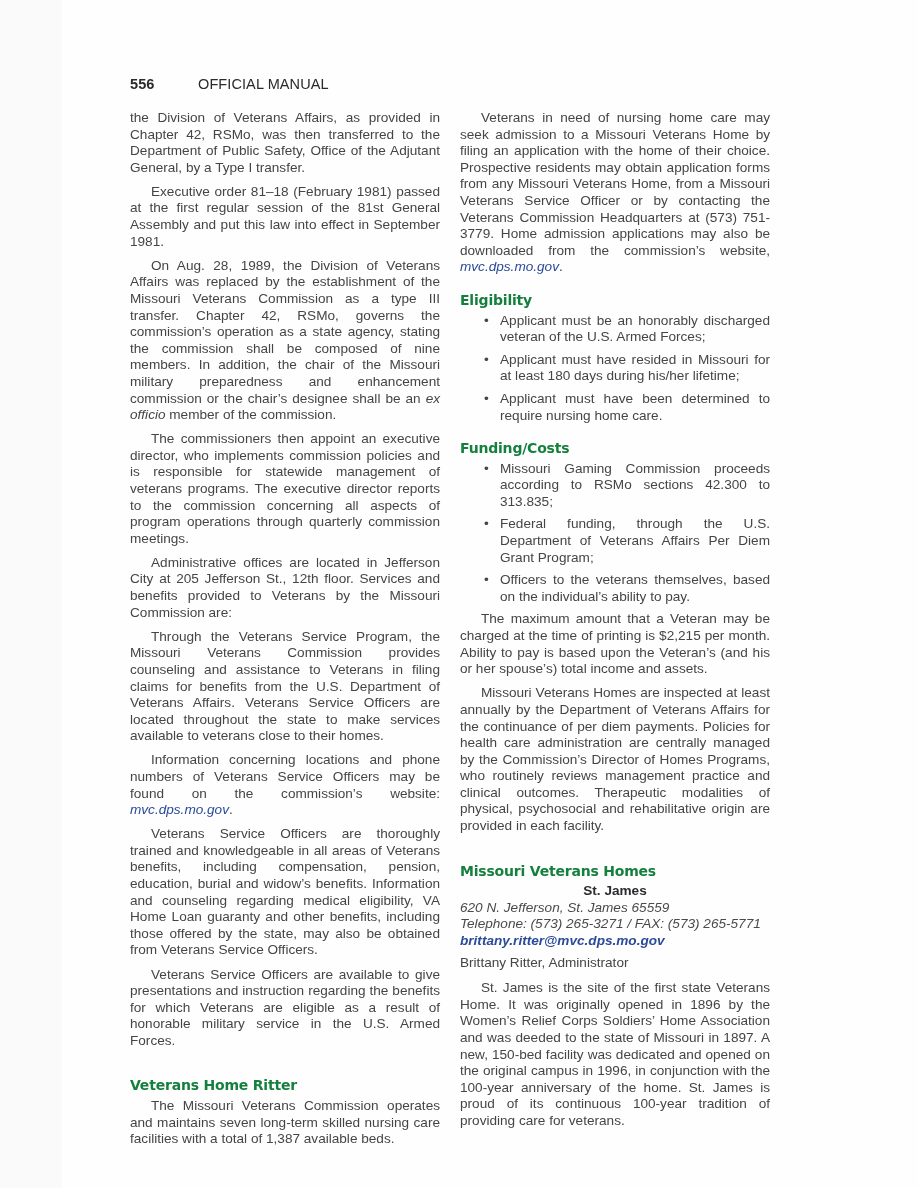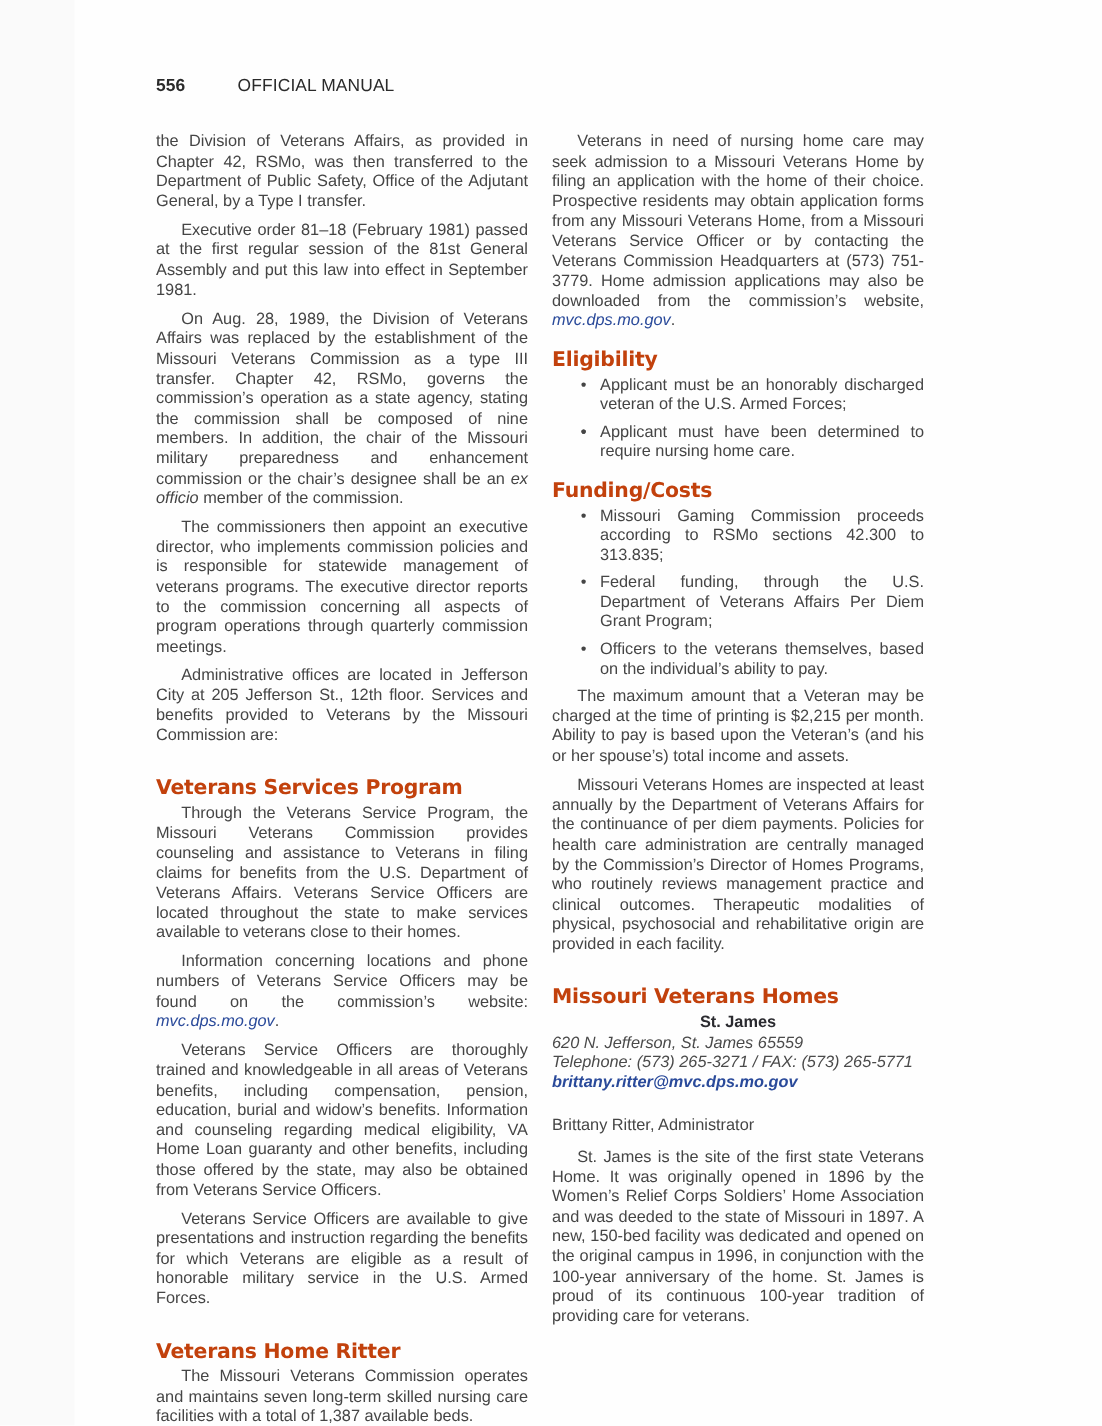--- a/index.html
+++ b/index.html
@@ -5,84 +5,83 @@
   html, body { margin: 0; padding: 0; }
   body {
     width: 918px; height: 1188px; overflow: hidden;
     background: #fefefe;
     font-family: "DejaVu Sans", sans-serif;
     color: #3a3a3a;
     position: relative;
   }
   .left-strip { position: absolute; left: 0; top: 0; width: 62px; height: 1188px; background: #fafafa; }
   .header {
-    position: absolute; top: 64px; left: 130px;
+    position: absolute; top: 76px; left: 130px;
     font-family: "Liberation Sans", sans-serif;
     font-size: 14.5px; color: #2a2a2a; letter-spacing: 0.1px;
   }
   .header .pageno { font-weight: bold; display: inline-block; width: 68px; }
   .col {
     position: absolute; top: 110px; width: 310px;
     font-family: "Liberation Sans", sans-serif;
     font-size: 13.6px; line-height: 16.6px; color: #454545;
   }
   .col.left { left: 130px; }
   .col.right { left: 460px; }
   .col p { margin: 0 0 7.5px 0; text-align: justify; text-indent: 21px; hyphens: none; }
   .col p.first { text-indent: 0; }
   h2 {
     font-family: "DejaVu Sans", sans-serif;
-    font-weight: bold; font-size: 17px; color: #c2410c;
+    font-weight: bold; font-size: 14px; color: #15803d;
     margin: 0; padding: 0; letter-spacing: -0.2px;
   }
   h2.sec { margin-top: 28px; margin-bottom: 4px; }
   h2.sec-r { margin-top: 16px; margin-bottom: 4px; }
   ul { margin: 0 0 0 0; padding: 0; list-style: none; }
   ul li { position: relative; padding-left: 40px; text-align: justify; margin-bottom: 6px; }
   ul li .bullet { position: absolute; left: 24px; top: 0; }
   .link { color: #2a4a9a; font-style: italic; }
   em { font-style: italic; }
   .home-name { font-weight: bold; color: #2b2b30; margin-top: 4px; text-align: center; }
   .home-addr, .home-tel { font-style: italic; color: #4a4a4a; }
   .home-email { font-style: italic; color: #2a4a9a; font-weight: bold; }
-  .home-admin { margin-top: 20px; margin-bottom: 9px; }
+  .home-admin { margin-top: 5px; margin-bottom: 9px; }
 </style>
 </head>
 <body>
 
 <div class="left-strip"></div>
 
 <div class="header">
   <span class="pageno">556</span><span>OFFICIAL MANUAL</span>
 </div>
 
 <div class="col left">
   <p class="first">the Division of Veterans Affairs, as provided in Chapter 42, RSMo, was then transferred to the Department of Public Safety, Office of the Adjutant General, by a Type I transfer.</p>
   <p>Executive order 81–18 (February 1981) passed at the first regular session of the 81st General Assembly and put this law into effect in September 1981.</p>
   <p><span>On Aug. 28, 1989, the Division of Veterans Affairs was replaced by the establishment of the Missouri Veterans Commission as a type III transfer. Chapter 42, RSMo, governs the commission’s operation as a state agency, stating the commission shall be composed of nine members. In addition, the chair of the Missouri military preparedness and enhancement commission or the chair’s designee shall be an </span><em>ex officio</em><span> member of the commission.</span></p>
   <p>The commissioners then appoint an executive director, who implements commission policies and is responsible for statewide management of veterans programs. The executive director reports to the commission concerning all aspects of program operations through quarterly commission meetings.</p>
   <p>Administrative offices are located in Jefferson City at 205 Jefferson St., 12th floor. Services and benefits provided to Veterans by the Missouri Commission are:</p>
 
-  <h2 class="sec">Veterans Services Program</h2>
   <p>Through the Veterans Service Program, the Missouri Veterans Commission provides counseling and assistance to Veterans in filing claims for benefits from the U.S. Department of Veterans Affairs. Veterans Service Officers are located throughout the state to make services available to veterans close to their homes.</p>
   <p><span>Information concerning locations and phone numbers of Veterans Service Officers may be found on the commission’s website: </span><span class="link">mvc.dps.mo.gov</span><span>.</span></p>
   <p>Veterans Service Officers are thoroughly trained and knowledgeable in all areas of Veterans benefits, including compensation, pension, education, burial and widow’s benefits. Information and counseling regarding medical eligibility, VA Home Loan guaranty and other benefits, including those offered by the state, may also be obtained from Veterans Service Officers.</p>
   <p>Veterans Service Officers are available to give presentations and instruction regarding the benefits for which Veterans are eligible as a result of honorable military service in the U.S. Armed Forces.</p>
 
   <h2 class="sec">Veterans Home Ritter</h2>
   <p>The Missouri Veterans Commission operates and maintains seven long-term skilled nursing care facilities with a total of 1,387 available beds.</p>
 </div>
 
 <div class="col right">
   <p><span>Veterans in need of nursing home care may seek admission to a Missouri Veterans Home by filing an application with the home of their choice. Prospective residents may obtain application forms from any Missouri Veterans Home, from a Missouri Veterans Service Officer or by contacting the Veterans Commission Headquarters at (573) 751-3779. Home admission applications may also be downloaded from the commission’s website, </span><span class="link">mvc.dps.mo.gov</span><span>.</span></p>
 
   <h2 class="sec-r">Eligibility</h2>
   <ul>
     <li><span class="bullet">•</span><span>Applicant must be an honorably discharged veteran of the U.S. Armed Forces;</span></li>
-    <li><span class="bullet">•</span></li>
+    <li><span class="bullet">•</span><span>Applicant must have resided in Missouri for at least 180 days during his/her lifetime;</span></li>
     <li><span class="bullet">•</span><span>Applicant must have been determined to require nursing home care.</span></li>
   </ul>
 
   <h2 class="sec-r">Funding/Costs</h2>
   <ul>
     <li><span class="bullet">•</span><span>Missouri Gaming Commission proceeds according to RSMo sections 42.300 to 313.835;</span></li>
     <li><span class="bullet">•</span><span>Federal funding, through the U.S. Department of Veterans Affairs Per Diem Grant Program;</span></li>
     <li><span class="bullet">•</span><span>Officers to the veterans themselves, based on the individual’s ability to pay.</span></li>
   </ul>
   <p>The maximum amount that a Veteran may be charged at the time of printing is $2,215 per month. Ability to pay is based upon the Veteran’s (and his or her spouse’s) total income and assets.</p>

